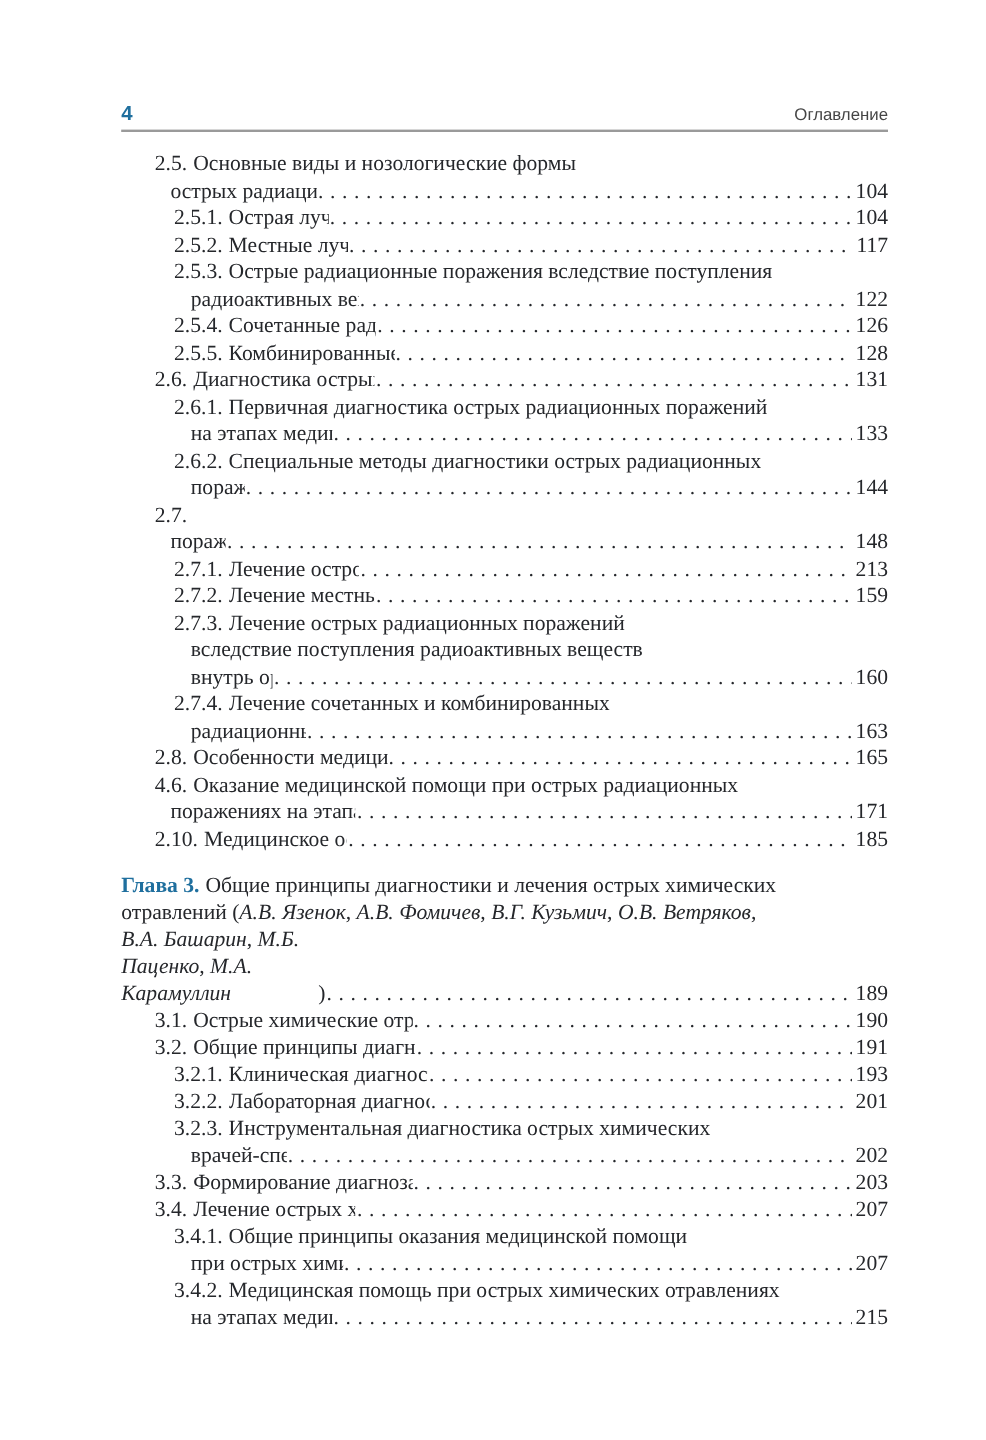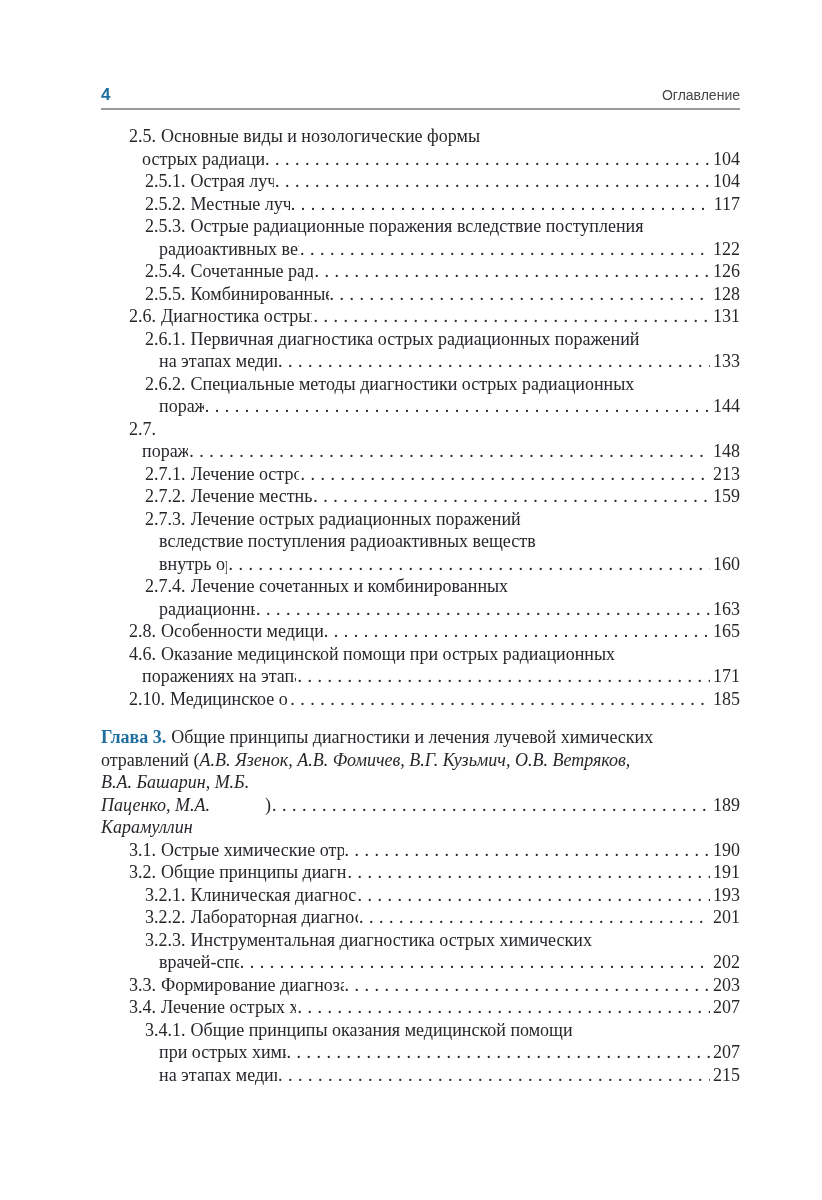--- a/index.html
+++ b/index.html
@@ -27,21 +27,21 @@
     position: absolute;
     top: 108px; left: 101px; width: 639px; height: 2px;
     background: #9a9a9a;
   }
   .toc {
     position: absolute;
     top: 125px; left: 101px; width: 639px;
     font-size: 18px;
     line-height: 22.5px;
   }
-  .line { display: flex; align-items: center; }
+  .line { display: flex; align-items: flex-end; }
   .num { white-space: nowrap; margin-right: 5px; flex: 0 0 auto; }
   .txt { white-space: nowrap; flex: 0 1 auto; overflow: hidden; }
   .lvl1 > .line.first { padding-left: 28px; }
   .lvl1 > .line.cont  { padding-left: 41px; }
   .lvl2 > .line.first { padding-left: 44px; }
   .lvl2 > .line.cont  { padding-left: 58px; }
   .dots {
     flex: 1 1 auto;
     min-width: 12px;
     overflow: hidden;
@@ -234,21 +234,21 @@
             <span class="txt">Медицинское освидетельствование</span>
             <span class="dots"></span>
             <span class="pageno">185</span>
           </div>
         </div>
       </section>
 
     <section class="chapter-block">
       <div class="line">
         <span class="chapter-label">Глава 3.</span>
-        <span class="txt">Общие принципы диагностики и лечения лучевой химических</span>
+        <span class="txt">Общие принципы диагностики и лечения острых химических</span>
       </div>
       <div class="line">
         <span class="plain">отравлений (</span>
           <span class="authors">А.В. Язенок, А.В. Фомичев, В.Г. Кузьмич, О.В. Ветряков,</span>
       </div>
       <div class="line">
         <span class="authors">В.А. Башарин, М.Б. Паценко, М.А. Карамуллин</span>
           <span class="plain">)</span>
         <span class="dots"></span>
         <span class="pageno">189</span>
@@ -320,20 +320,24 @@
             <span class="num">3.4.1.</span>
             <span class="txt">Общие принципы оказания медицинской помощи</span>
           </div>
           <div class="line cont">
             <span class="txt">при острых химических отравлениях</span>
             <span class="dots"></span>
             <span class="pageno">207</span>
           </div>
         </div>
         <div class="entry lvl2">
+          <div class="line first">
+            <span class="num">3.4.2.</span>
+            <span class="txt">Медицинская помощь при острых химических отравлениях</span>
+          </div>
           <div class="line cont">
             <span class="txt">на этапах медицинской эвакуации</span>
             <span class="dots"></span>
             <span class="pageno">215</span>
           </div>
         </div>
       </section>
 
   </main>
 </div>

